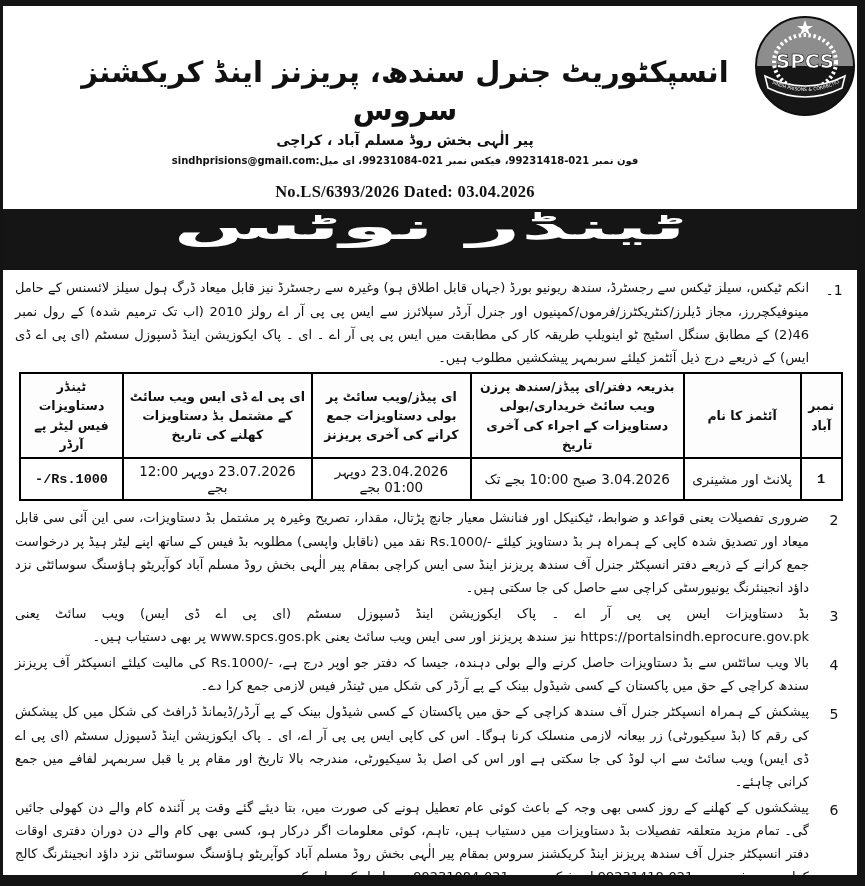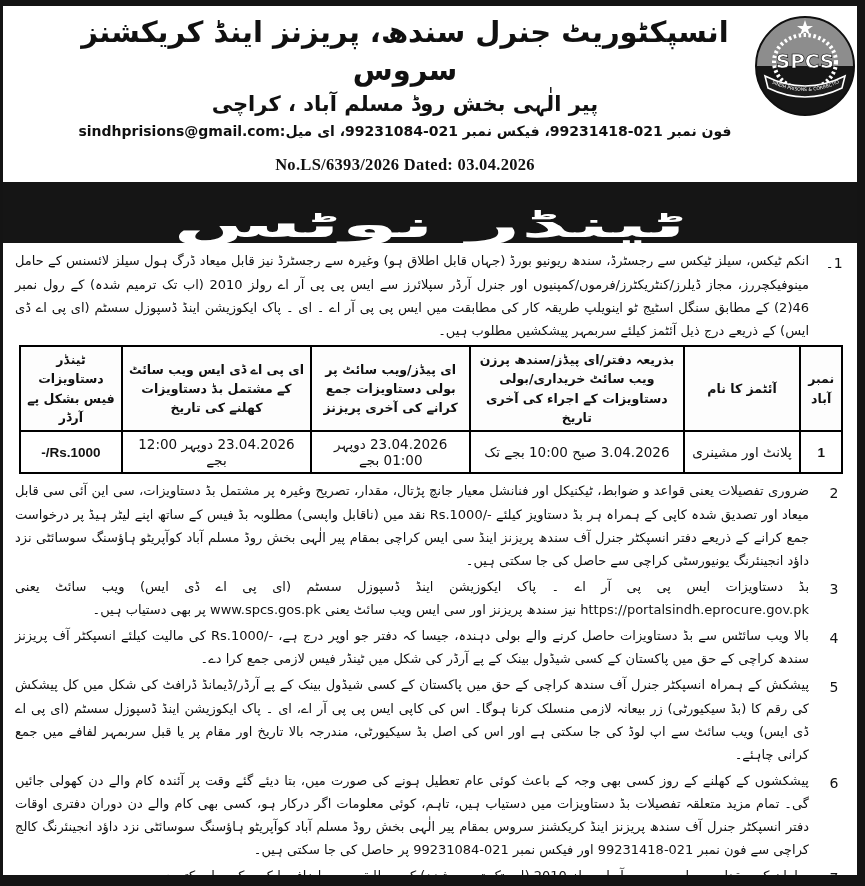--- a/index.html
+++ b/index.html
@@ -4,39 +4,39 @@
 <style>
   html,body{margin:0;padding:0;background:#d8d8d8;}
   .page{
     width:865px;height:886px;box-sizing:border-box;position:relative;
     background:#fff;color:#111;overflow:hidden;
     border:solid #141414;border-width:6px 8px 11px 3px;
     font-family:"DejaVu Sans",sans-serif;
   }
   
   .header{position:relative;text-align:center;padding:8px 110px 0 60px;}
-  .org-title{direction:rtl;font-weight:bold;font-size:29px;line-height:1.3;}
-  .org-address{direction:rtl;font-weight:bold;font-size:21px;margin-top:3px;}
-  .contact-line{direction:rtl;font-weight:bold;font-size:14px;margin-top:7px;}
+  .org-title{direction:rtl;font-weight:bold;font-size:29px;line-height:1.3;margin-top:40px;}
+  .org-address{direction:rtl;font-weight:bold;font-size:14px;margin-top:3px;}
+  .contact-line{direction:rtl;font-weight:bold;font-size:10px;margin-top:7px;}
   .ref-line{font-family:"Liberation Serif",serif;font-weight:bold;font-size:16.5px;margin-top:16px;letter-spacing:.3px;}
   .logo{position:absolute;top:10px;right:2px;width:100px;height:100px;}
   
-  .banner{margin-top:7px;height:61px;background:#151515;display:flex;align-items:flex-end;justify-content:center;overflow:hidden;}
+  .banner{margin-top:7px;height:61px;background:#151515;display:flex;align-items:flex-start;justify-content:center;overflow:hidden;}
   .banner-text{color:#fff;font-weight:bold;font-size:36px;line-height:1;white-space:nowrap;display:inline-block;transform:scaleX(2.6);transform-origin:center;}
   
   .body{direction:rtl;padding:6px 10px 0 12px;}
   .item{display:flex;gap:12px;margin:0 0 3px 0;font-size:13px;line-height:1.78;}
   .item-num{flex:0 0 26px;text-align:center;font-size:14px;padding-top:2px;}
   .item-text{flex:1;text-align:justify;}
   
   table.tender{width:99%;margin:3px auto 5px auto;border-collapse:collapse;direction:rtl;}
   table.tender th,table.tender td{border:2px solid #000;padding:3px 5px;text-align:center;vertical-align:middle;}
   table.tender th{font-size:12.5px;font-weight:bold;line-height:1.55;height:58px;background:#fdfdfd;}
   table.tender td{font-size:13.5px;height:34px;}
-  .fee-cell,.date-val{font-family:Liberation Sans, sans-serif;font-weight:bold;}
+  .fee-cell,.date-val{font-family:Liberation Mono, monospace;font-weight:bold;}
 </style>
 </head>
 <body>
 
 <div class="page">
 
   <div class="header">
     <div class="org-title">انسپکٹوریٹ جنرل سندھ، پریزنز اینڈ کریکشنز سروس</div>
     <div class="org-address">پیر الٰہی بخش روڈ مسلم آباد ، کراچی</div>
     <div class="contact-line">فون نمبر 021-99231418، فیکس نمبر 021-99231084، ای میل:sindhprisions@gmail.com</div>
@@ -79,30 +79,30 @@
           <col style="width:208px">
           <col style="width:106px">
       </colgroup>
       <thead>
         <tr>
           <th>نمبر آباد</th>
           <th>آئٹمز کا نام</th>
           <th>بذریعہ دفتر/ای پیڈز/سندھ پرزن ویب سائٹ خریداری/بولی دستاویزات کے اجراء کی آخری تاریخ</th>
           <th>ای پیڈز/ویب سائٹ پر بولی دستاویزات جمع کرانے کی آخری پریزنز</th>
           <th>ای پی اے ڈی ایس ویب سائٹ کے مشتمل بڈ دستاویزات کھلنے کی تاریخ</th>
-          <th>ٹینڈر دستاویزات فیس بشکل پے آرڈر</th>
+          <th>ٹینڈر دستاویزات فیس لیٹر پے آرڈر</th>
         </tr>
       </thead>
       <tbody>
         <tr>
           <td class="date-val">1</td>
           <td>پلانٹ اور مشینری</td>
           <td>3.04.2026 صبح 10:00 بجے تک</td>
           <td>23.04.2026 دوپہر 01:00 بجے</td>
-          <td>23.04.2026 دوپہر 12:00 بجے</td>
+          <td>23.07.2026 دوپہر 12:00 بجے</td>
           <td class="fee-cell">Rs.1000/-</td>
         </tr>
       </tbody>
     </table>
 
     <div class="item">
       <span class="item-num">2</span>
       <span class="item-text">ضروری تفصیلات یعنی قواعد و ضوابط، ٹیکنیکل اور فنانشل معیار جانچ پڑتال، مقدار، تصریح وغیرہ پر مشتمل بڈ دستاویزات، سی این آئی سی قابل میعاد اور تصدیق شدہ کاپی کے ہمراہ ہر بڈ دستاویز کیلئے ‎Rs.1000/-‎ نقد میں (ناقابل واپسی) مطلوبہ بڈ فیس کے ساتھ اپنے لیٹر ہیڈ پر درخواست جمع کرانے کے ذریعے دفتر انسپکٹر جنرل آف سندھ پریزنز اینڈ سی ایس کراچی بمقام پیر الٰہی بخش روڈ مسلم آباد کوآپریٹو ہاؤسنگ سوسائٹی نزد داؤد انجینئرنگ یونیورسٹی کراچی سے حاصل کی جا سکتی ہیں۔</span>
     </div>
     <div class="item">

